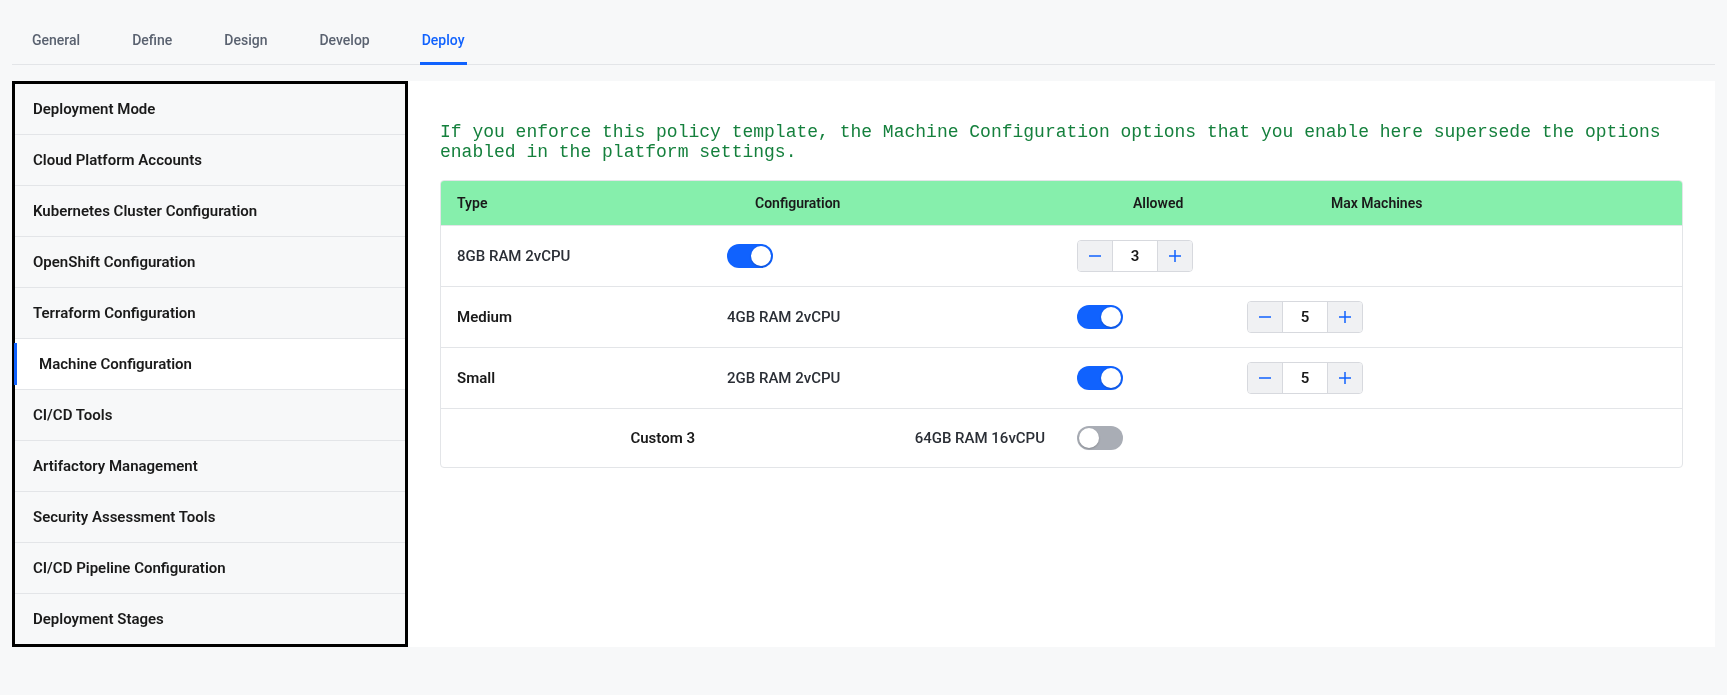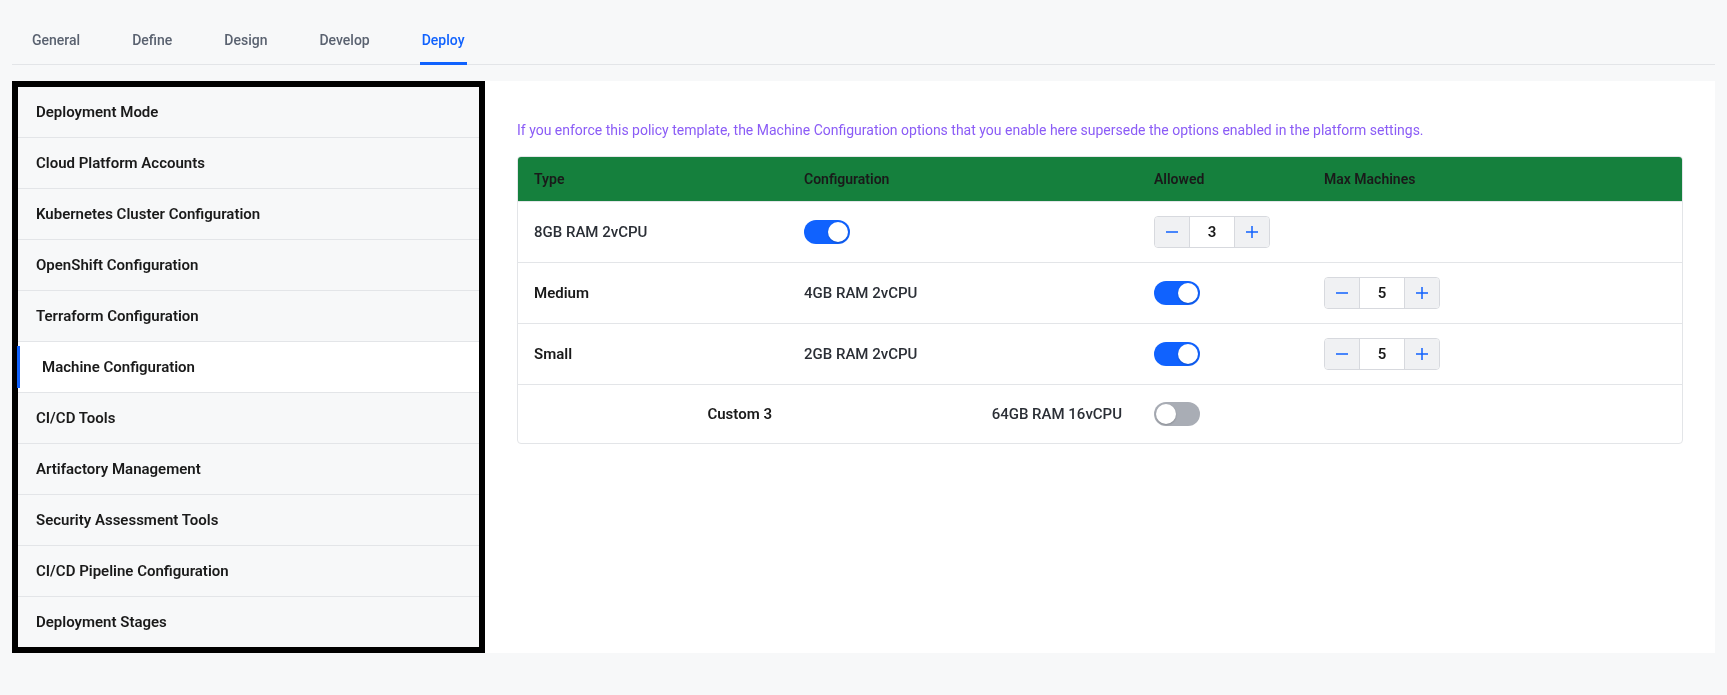--- a/index.html
+++ b/index.html
@@ -29,23 +29,23 @@
     }
     .tab.active {
       color: #1062fe;
       border-bottom-color: #1062fe;
     }
     .main {
       display: flex;
       margin-top: 16px;
     }
     .sidebar {
-      width: 473px;
+      width: 396px;
       flex-shrink: 0;
-      border: 6px solid #000000;
+      border: 3px solid #000000;
       background: #ef4444;
     }
     .sidebar-item {
       padding: 16px 18px;
       font-size: 15px;
       font-weight: 600;
       color: #1a1a1a;
       background: #f7f8f9;
       border-bottom: 1px solid #e3e5e8;
       cursor: pointer;
@@ -65,38 +65,40 @@
       width: 3px;
       background: #1062fe;
     }
     .content {
       flex: 1;
       padding: 40px 32px 0 32px;
       background: #fff;
       border-top: 1px solid transparent;
     }
     .description {
-      font-size: 14px;
-      color: #8b5cf6;
+      font-size: 18px;
+      color: #15803d;
       margin-bottom: 18px;
+      font-family: Liberation Mono, monospace;
     }
     .table {
       width: 100%;
       border: 1px solid #e3e5e8;
       border-radius: 4px;
       overflow: hidden;
     }
     .thead, .trow {
       display: grid;
       grid-template-columns: 270px 350px 170px 1fr;
       align-items: center;
     }
     .thead {
-      background: #15803d;
-      border-bottom: 1px solid #e3e5e8;
+      background: #86efac;
+      border-bottom: 1px solid #e3e5e8;
+      gap: 28px;
     }
     .th {
       padding: 14px 16px;
       font-size: 14px;
       font-weight: 600;
       color: #1a1a1a;
     }
     .trow {
       border-bottom: 1px solid #e3e5e8;
       min-height: 58px;

